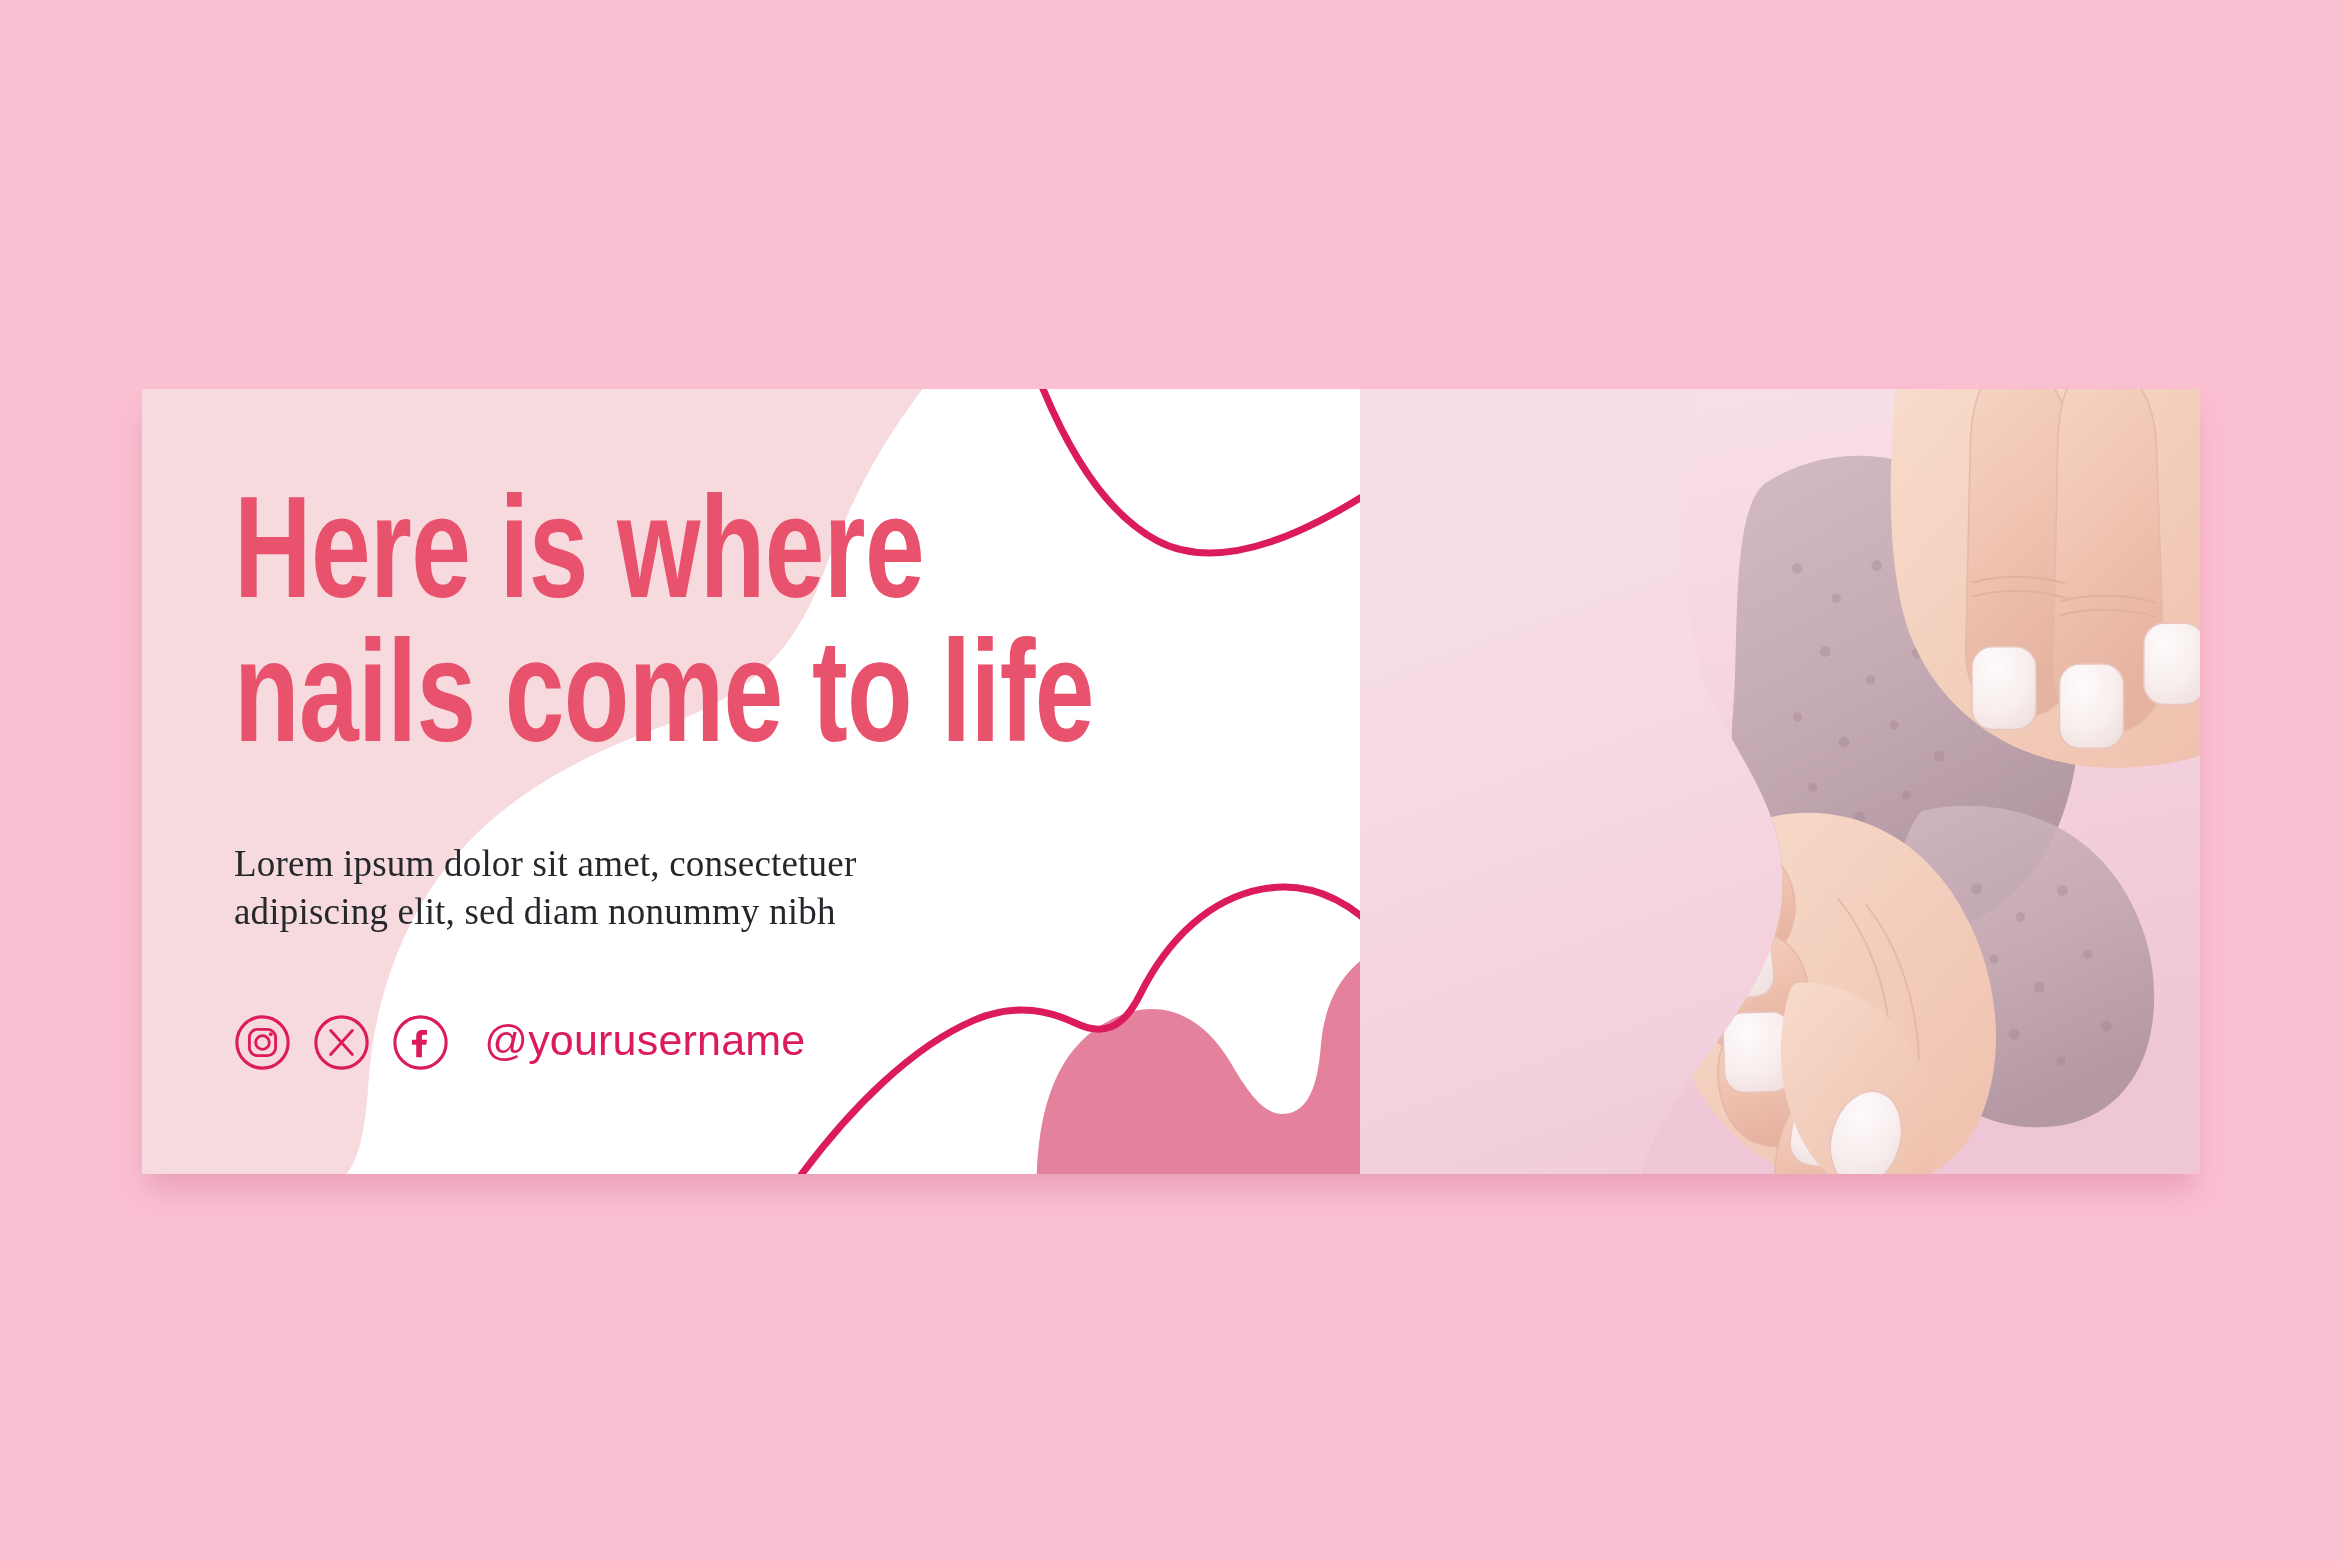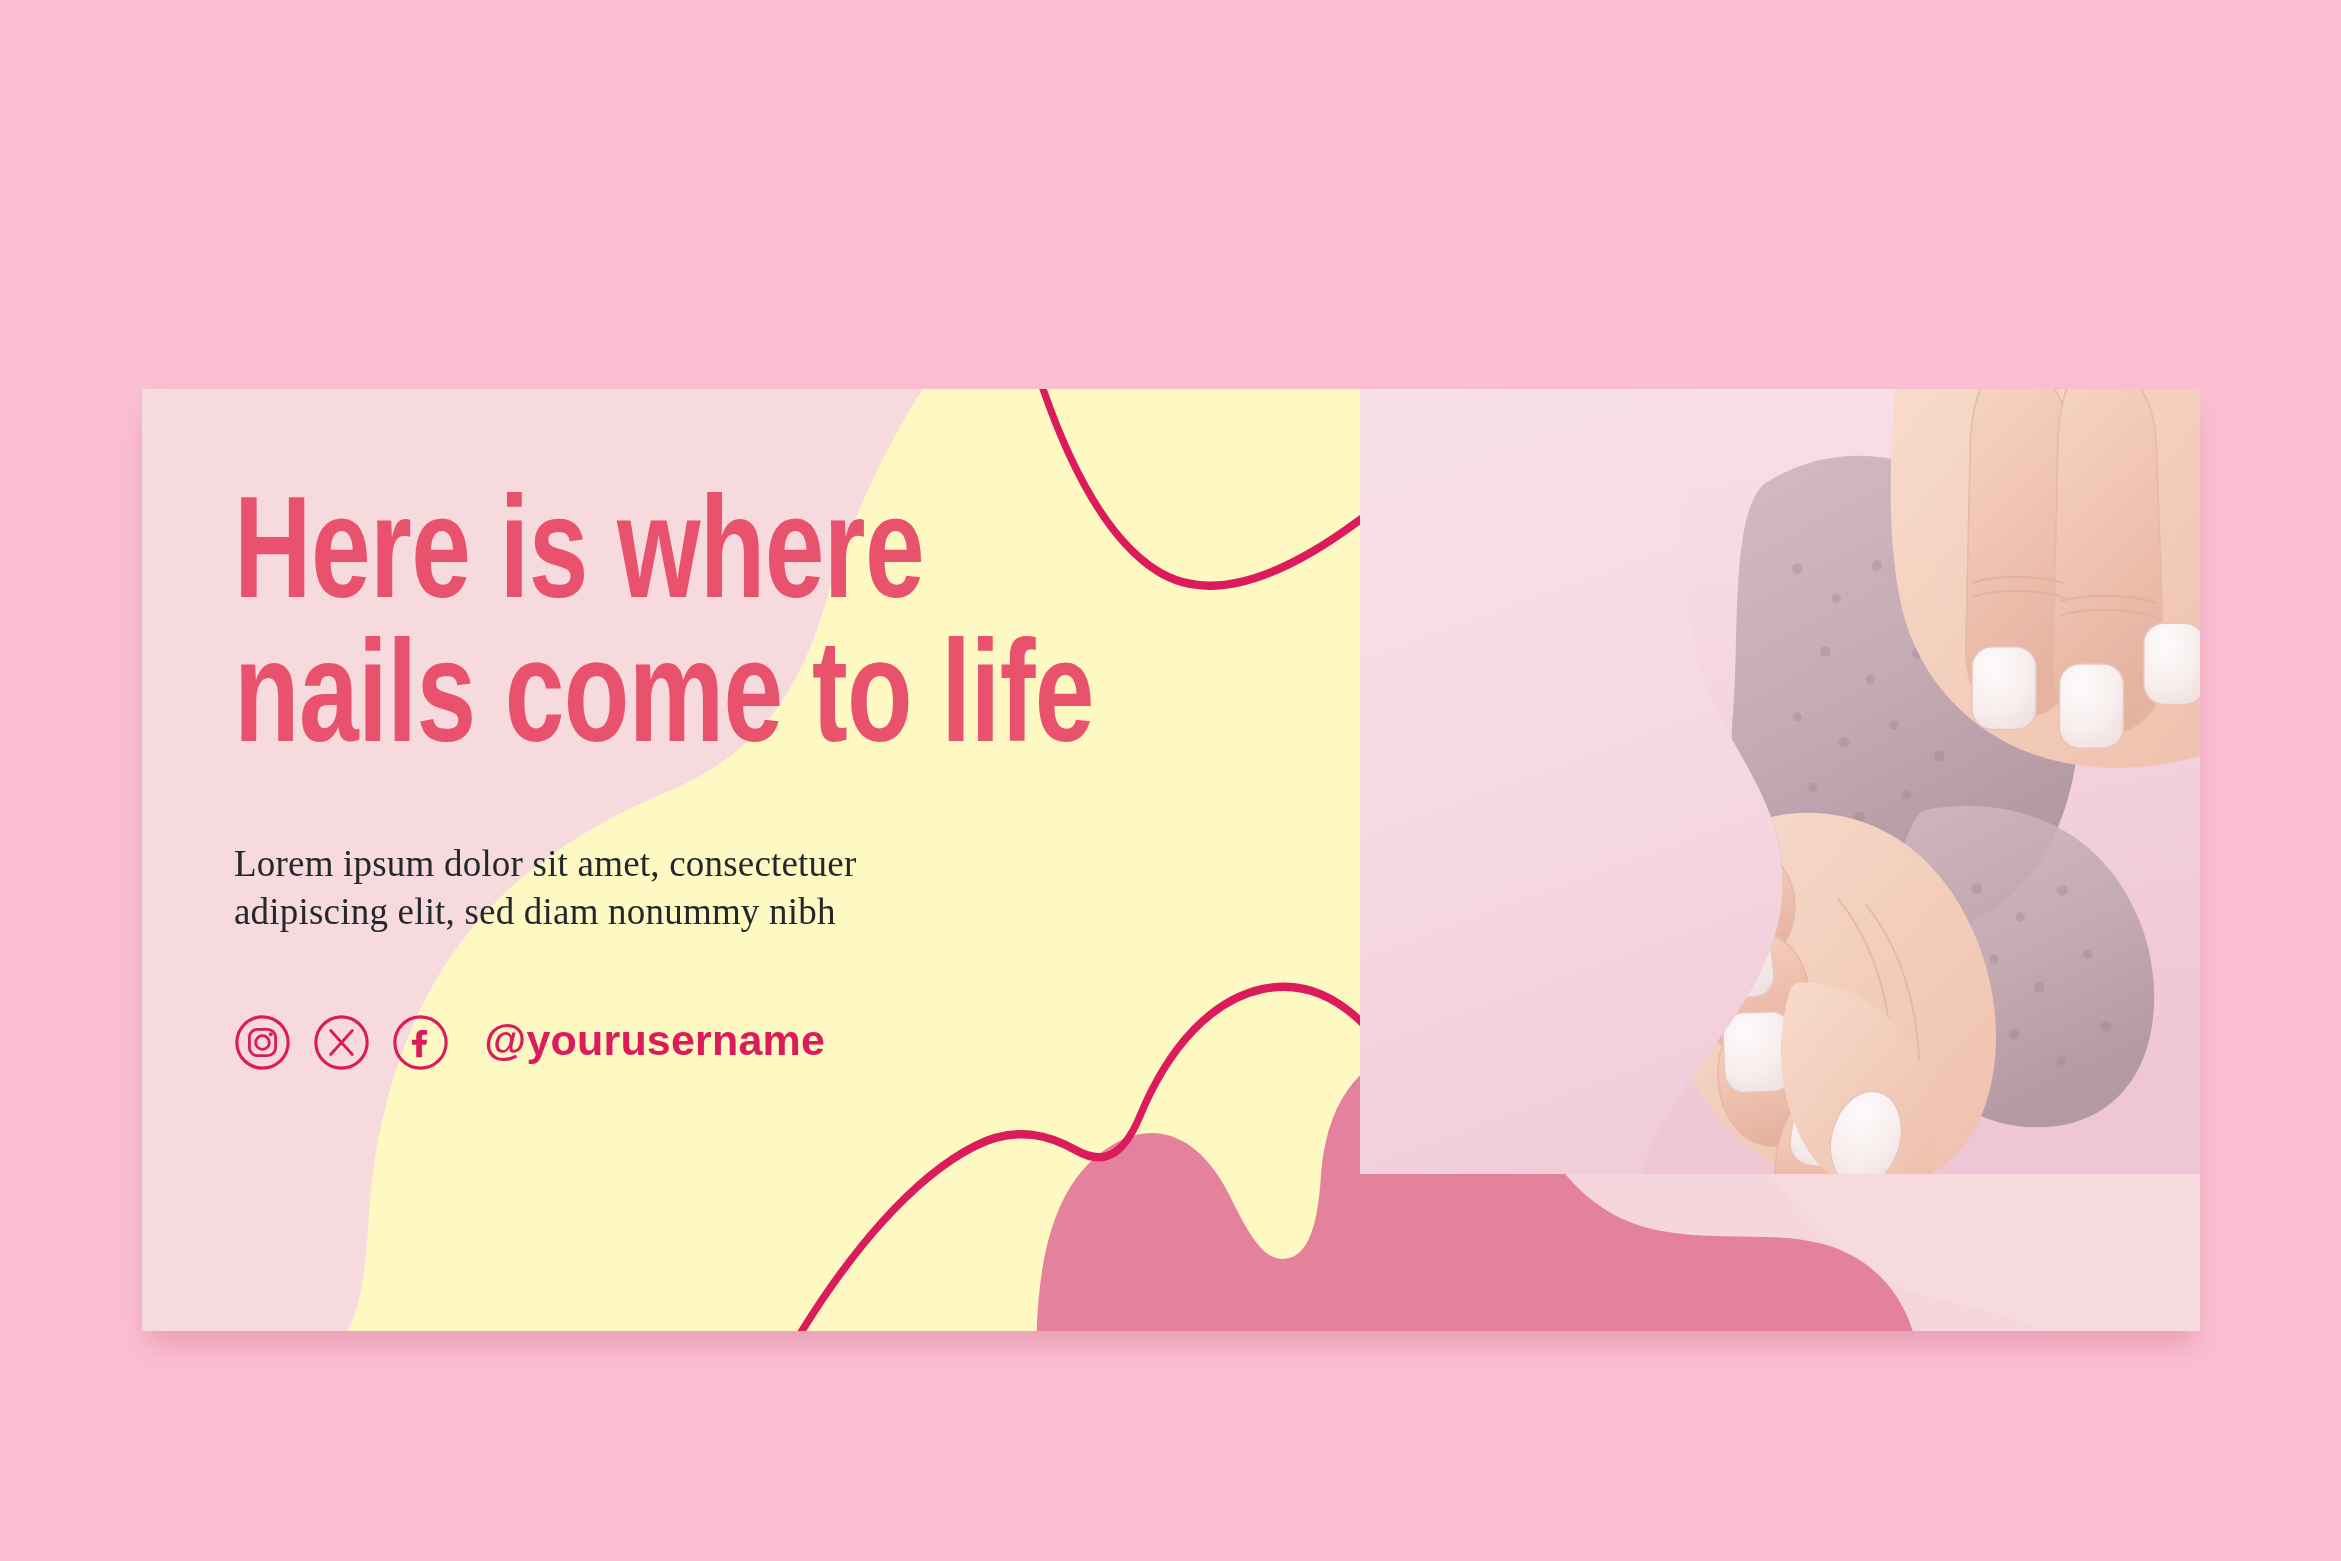--- a/index.html
+++ b/index.html
@@ -12,22 +12,22 @@
   #stage {
     position:relative;
     width:2342px; height:1561px;
     background:#fbbfd2;
   }
 
   
   .card {
     position:absolute;
     left:142px; top:389px;
-    width:2058px; height:942px;
-    background:#fef9c3;
+    width:2058px; height:785px;
+    background:#ffffff;
     overflow:hidden;
     box-shadow: 0 20px 26.5px -4.7px rgba(190,90,120,.30);
   }
 
   .card-bg { position:absolute; inset:0; }
   .card-bg svg { display:block; width:100%; height:100%; }
 
   
   .photo-wrap {
     position:absolute;
@@ -87,21 +87,21 @@
   .social-icon {
     width:57px; height:57px;
     margin-right:22px;
     display:block;
   }
   .social-icon svg { display:block; width:57px; height:57px; }
   .handle {
     margin-left:13.3px;
     color:#dc1b5c;
     font-family:"Liberation Sans","DejaVu Sans", sans-serif;
-    font-weight:700;
+    font-weight:400;
     font-size:43px;
     letter-spacing:0.2px;
     line-height:1;
     padding-bottom:3.1px;
   }
 </style>
 </head>
 <body>
 
 <div id="stage">

